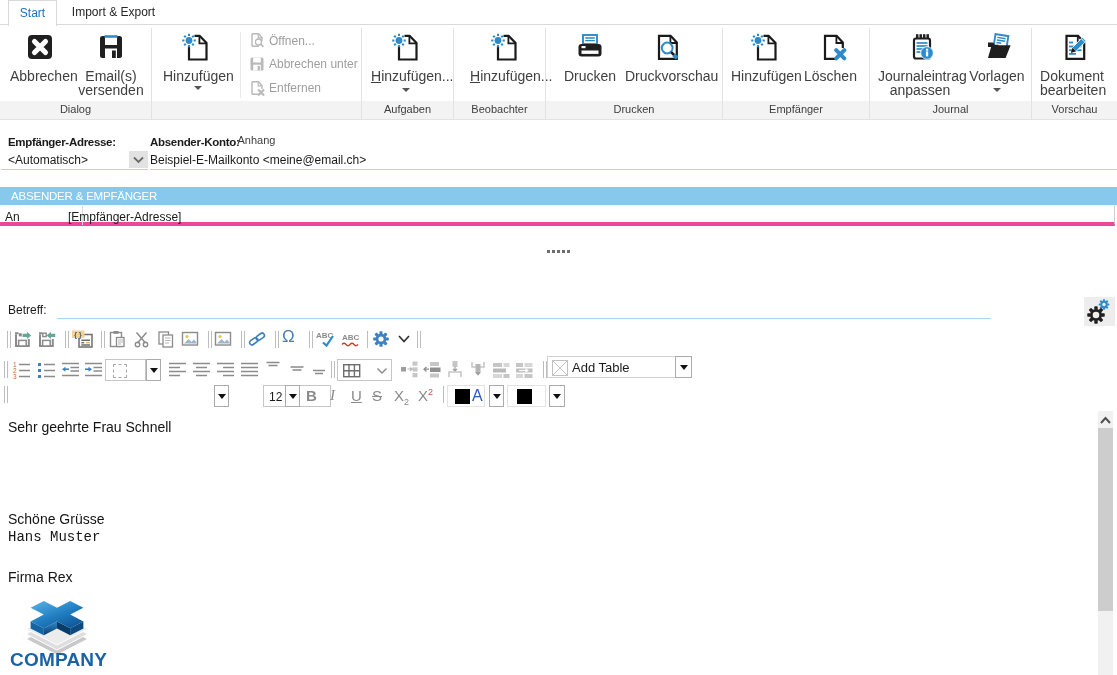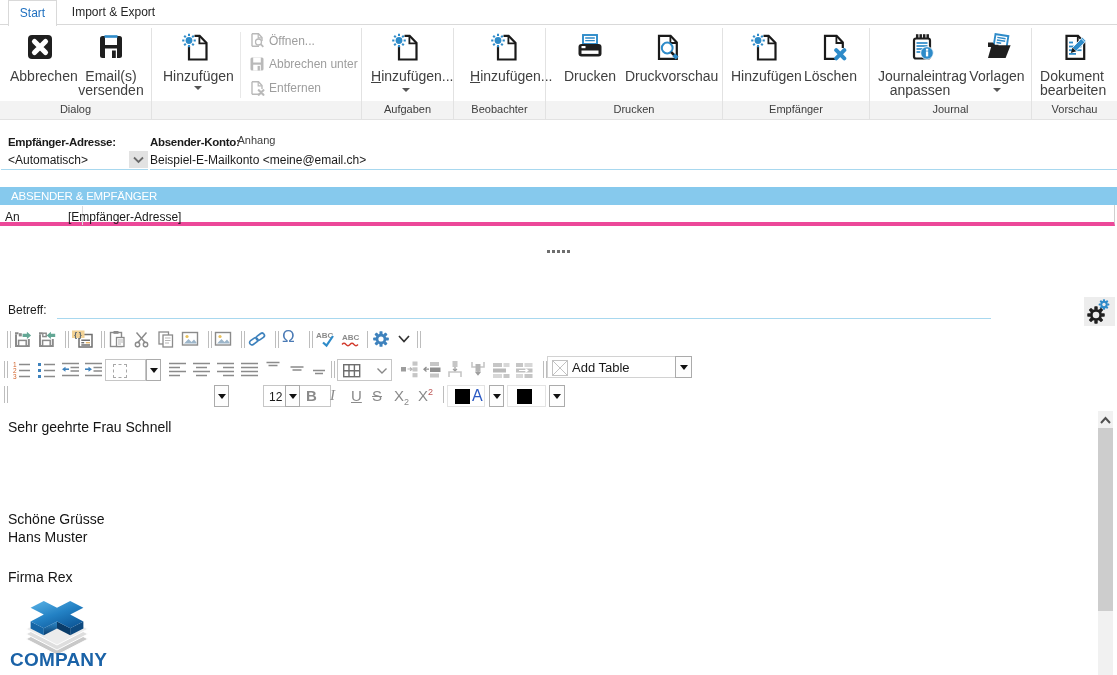--- a/index.html
+++ b/index.html
@@ -528,21 +528,21 @@
     </div>
     <div class="dbtn" style="left:489px; top:1px; width:15px; height:22px;"></div>
     <div class="combo" style="left:507px; top:1px; width:39px; height:22px; border-color:#e3e3e3;">
       <div class="abs" style="left:9px; top:3px; width:15px; height:15px; background:#000;"></div>
     </div>
     <div class="dbtn" style="left:549px; top:1px; width:16px; height:22px;"></div>
   </div>
 
   <div class="msg" style="left:8px; top:419px;">Sehr geehrte Frau Schnell</div>
   <div class="msg" style="left:8px; top:511px;">Schöne Grüsse</div>
-  <div class="msg" style="left:8px; top:529px;">Hans Muster</div>
+  <div class="msg" style="left:8px; top:529px;font-family:Liberation Mono, monospace;">Hans Muster</div>
   <div class="msg" style="left:8px; top:569px;">Firma Rex</div>
 
   <svg class="abs" style="left:10px; top:598px;" width="112" height="72" viewBox="0 0 112 72">
     <defs>
       <linearGradient id="lg-top" x1="0.1" y1="0" x2="0.8" y2="1">
         <stop offset="0" stop-color="#57b0e4"></stop>
         <stop offset="0.5" stop-color="#2381c4"></stop>
         <stop offset="1" stop-color="#0d5697"></stop>
       </linearGradient>
       <linearGradient id="lg-wall" x1="0" y1="0" x2="0" y2="1">

